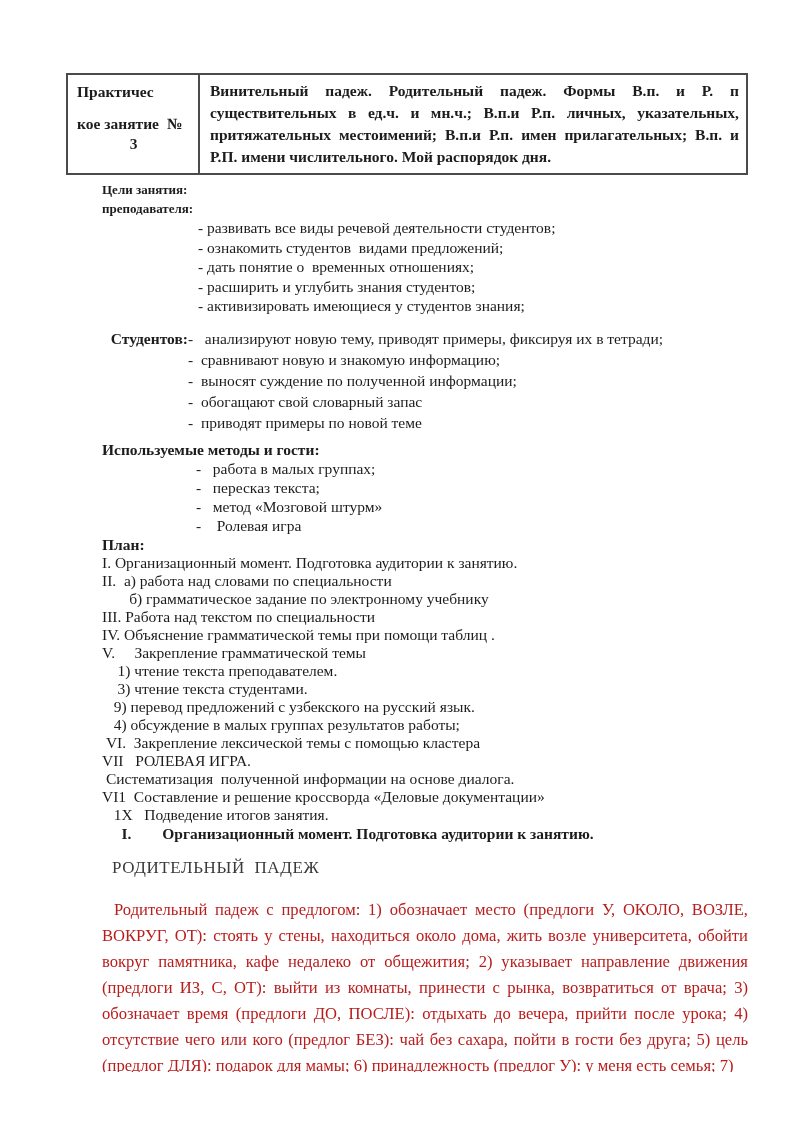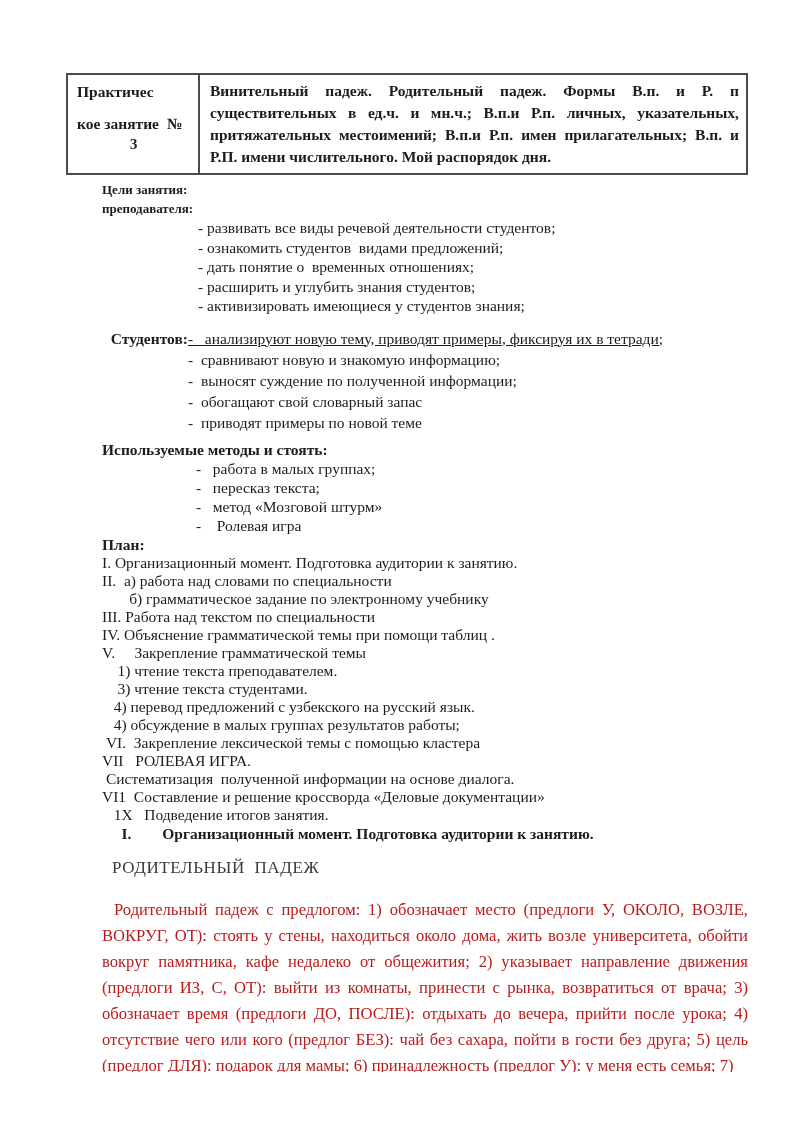--- a/index.html
+++ b/index.html
@@ -40,21 +40,21 @@
     line-height:22px;
     text-align:justify;
   }
   
   .goals-title,.goals-sub{font-weight:bold;font-size:13px;line-height:19px;margin-left:36px;}
   .goals-title{margin-top:5px;}
   .t-items{margin-left:132px;font-size:15.5px;line-height:19.5px;}
   .students-row{display:flex;margin-top:12px;font-size:15.5px;line-height:21px;}
   .students-label{font-weight:bold;margin-left:36px;width:86px;flex:none;text-align:right;}
   .s-item{margin-left:122px;font-size:15.5px;line-height:21px;white-space:pre-wrap;}
-  .s-item.first{margin-left:0;flex:1;text-decoration:underline;}
+  .s-item.first{margin-left:0;flex:1;}
   .m-title{font-weight:bold;font-size:15.5px;line-height:19px;margin-left:36px;margin-top:7px;}
   .m-items{margin-left:130px;font-size:15.5px;line-height:19px;white-space:pre-wrap;}
   .plan-title{font-weight:bold;font-size:15.5px;line-height:19px;margin-left:36px;}
   .plan-line{font-size:15.5px;line-height:18px;margin-left:36px;white-space:pre-wrap;}
   .plan-bold{font-weight:bold;font-size:15.5px;line-height:19px;margin-left:36px;white-space:pre-wrap;}
   .gen-heading{
     margin-top:13px;margin-left:46px;
     font-size:17px;line-height:24px;
     letter-spacing:0.6px;color:#3a3a3a;
     white-space:pre-wrap;
@@ -99,39 +99,39 @@
     <div class="students-label">Студентов:</div>
     <div class="s-item first pre">-   анализируют новую тему, приводят примеры, фиксируя их в тетради;</div>
   </div>
   <div>
     <div class="s-item pre">-  сравнивают новую и знакомую информацию;</div>
     <div class="s-item pre">-  выносят суждение по полученной информации;</div>
     <div class="s-item pre">-  обогащают свой словарный запас</div>
     <div class="s-item pre">-  приводят примеры по новой теме</div>
   </div>
 
-  <div class="m-title">Используемые методы и стоять:</div>
+  <div class="m-title">Используемые методы и гости:</div>
   <div>
     <div class="m-items">-   работа в малых группах;</div>
     <div class="m-items">-   пересказ текста;</div>
     <div class="m-items">-   метод «Мозговой штурм»</div>
     <div class="m-items">-    Ролевая игра</div>
   </div>
 
   <div class="plan-title">План:</div>
   <div>
     <div class="plan-line">I. Организационный момент. Подготовка аудитории к занятию.</div>
     <div class="plan-line">II.  а) работа над словами по специальности</div>
     <div class="plan-line">       б) грамматическое задание по электронному учебнику</div>
     <div class="plan-line">III. Работа над текстом по специальности</div>
     <div class="plan-line">IV. Объяснение грамматической темы при помощи таблиц .</div>
     <div class="plan-line">V.     Закрепление грамматической темы</div>
     <div class="plan-line">    1) чтение текста преподавателем.</div>
     <div class="plan-line">    3) чтение текста студентами.</div>
-    <div class="plan-line">   4) перевод предложений с узбекского на русский язык.</div>
+    <div class="plan-line">   9) перевод предложений с узбекского на русский язык.</div>
     <div class="plan-line">   4) обсуждение в малых группах результатов работы;</div>
     <div class="plan-line"> VI.  Закрепление лексической темы с помощью кластера</div>
     <div class="plan-line">VII   РОЛЕВАЯ ИГРА.</div>
     <div class="plan-line"> Систематизация  полученной информации на основе диалога.</div>
     <div class="plan-line">VI1  Составление и решение кроссворда «Деловые документации»</div>
     <div class="plan-line">   1X   Подведение итогов занятия.</div>
   </div>
   <div class="plan-bold">     I.        Организационный момент. Подготовка аудитории к занятию.</div>
 
   <div class="gen-heading">РОДИТЕЛЬНЫЙ  ПАДЕЖ</div>

